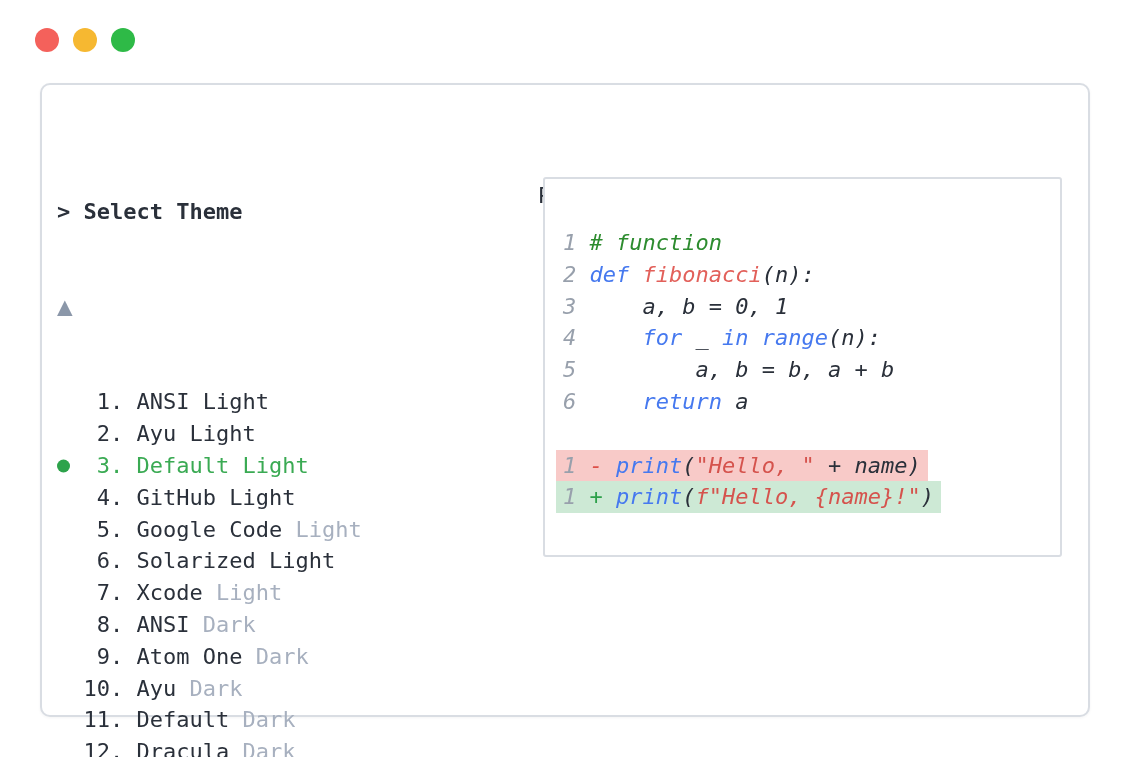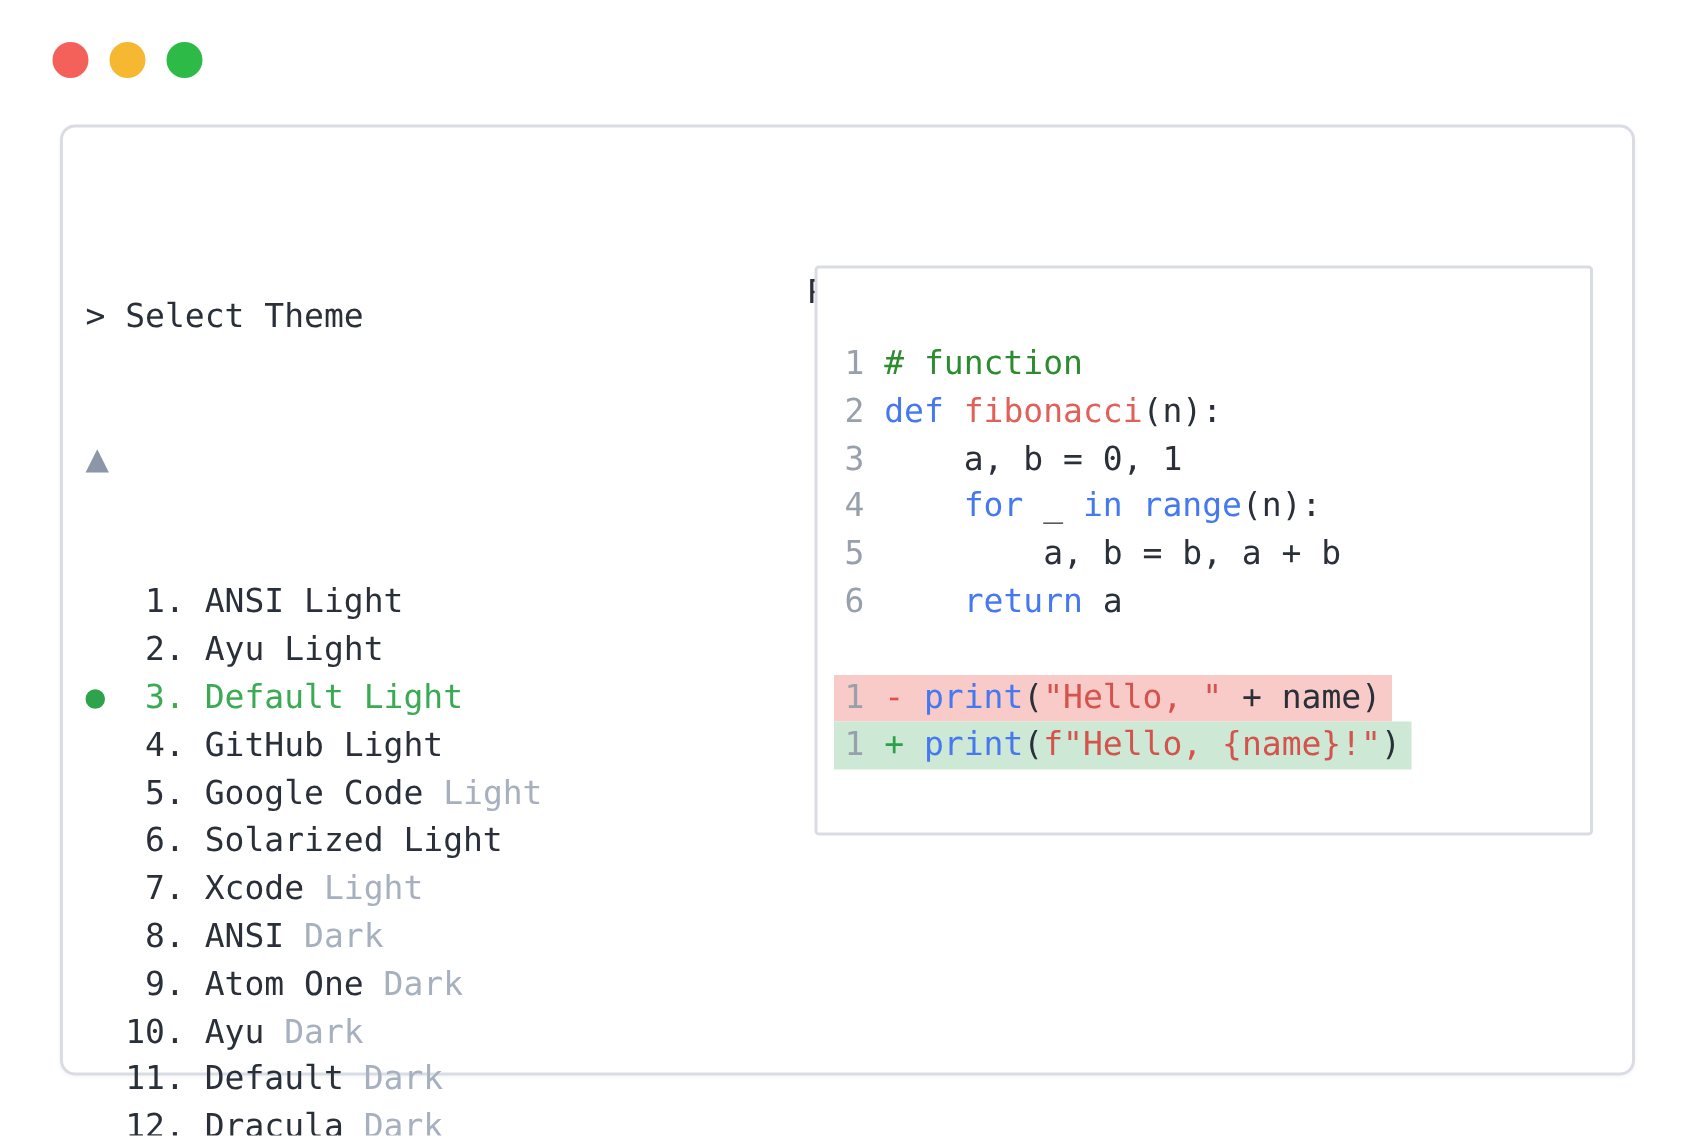--- a/index.html
+++ b/index.html
@@ -21,21 +21,21 @@
     border: 2px solid var(--border-color, #d9dde3);
     border-radius: 10px;
     box-shadow: 0 1px 3px rgba(30, 41, 59, 0.05);
   }
 
   
   .left-pane {
     position: absolute; left: 15px; top: 47px;
     font-size: 22px; line-height: 31.8px; white-space: pre;
   }
-  .prompt-row { color: var(--text-primary, #2a303a); }
+  .prompt-row { color: var(--text-primary, #2a303a); font-weight: bold; }
   .indicator-row { height: 31.8px; }
   .arrow-up   { color: var(--arrow-up, #8b97a9);  font-size: 26px; }
   .theme-row { position: relative; height: 31.8px; }
   .item-num, .item-label { color: var(--text-primary, #2a303a); }
   .item-suffix { color: var(--text-muted, #a7b0bf); text-align: center; }
   .theme-row.selected .item-num,
   .theme-row.selected .item-label { color: var(--selected-green, #3aaa53); }
   .bullet {
     position: absolute; left: 0; top: 50%; transform: translateY(-50%);
     width: 13px; height: 13px; border-radius: 50%;
@@ -50,21 +50,21 @@
   .preview-box {
     position: absolute; left: 501px; top: 92px; width: 519px; height: 380px;
     background: #ffffff;
     border: 2px solid var(--border-color, #d9dde3);
     border-radius: 3px;
   }
   .code {
     position: absolute; left: 18px; top: 48px;
     font-size: 22px; line-height: 31.8px; white-space: pre;
   }
-  .code-row { height: 31.8px; }
+  .code-row { height: 31.8px; font-style: italic; }
   .line-num { color: var(--line-number, #98a0ac); }
   .tok-plain      { color: var(--text-primary, #2a303a); }
   .tok-comment    { color: var(--comment-green, #2d8c2f); }
   .tok-keyword    { color: var(--keyword-blue, #4679ef); }
   .tok-function   { color: var(--function-red, #e2605a); text-align: right; }
   .tok-string     { color: var(--string-red, #d5534d); }
   .tok-diff-minus { color: var(--diff-minus-red, #dd4f49); }
   .tok-diff-plus  { color: var(--diff-plus-green, #2da04a); }
   .hl { display: inline-block; padding: 0 7px; margin-left: -7px; }
   .hl.removed { background: var(--removed-bg, #f8cac8); }

